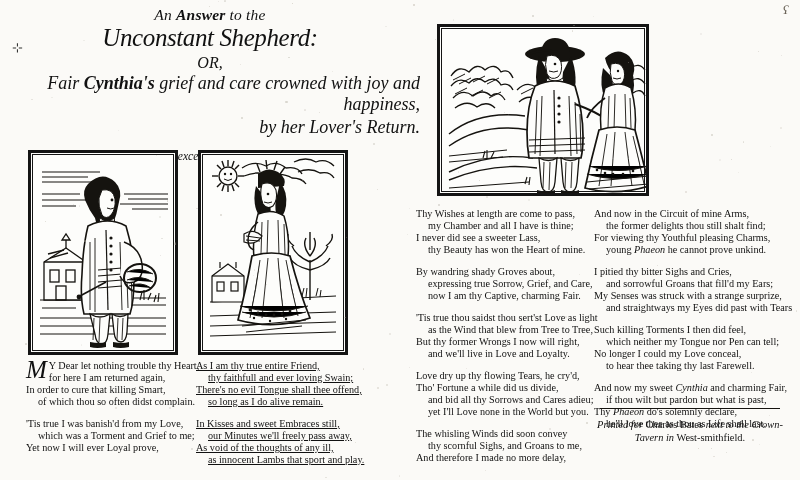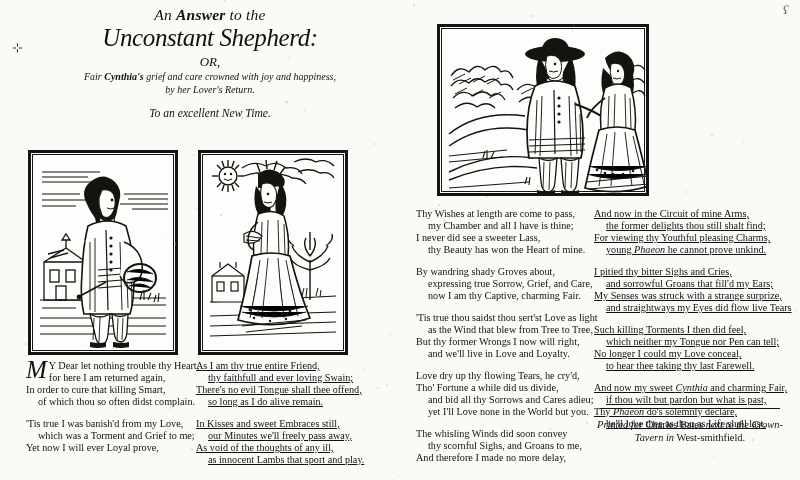--- a/index.html
+++ b/index.html
@@ -25,24 +25,25 @@
   .t-answer {
     font-style: italic; font-size: 15.5px; letter-spacing:.2px;
     margin-bottom: 1px;
   }
   .t-answer b { font-weight: 700; font-style: italic; }
   .t-main {
     font-style: italic; font-size: 25px; line-height: 1.02;
     letter-spacing: -0.4px; white-space: nowrap;
     margin: 0 0 1px 0;
   }
-  .t-or { font-style: italic; font-size: 13px; margin-top: 3px; }
+  .t-or { font-style: italic; font-size: 16px; margin-top: 3px; }
   .t-sub {
-    font-style: italic; font-size: 10px; line-height: 1.22;
+    font-style: italic; font-size: 18px; line-height: 1.22;
     margin-top: 1px;
+    text-align: right;
   }
   .t-sub b { font-weight: 700; font-style: italic; }
   .t-tune { font-style: italic; font-size: 11.6px; margin-top: 11px; }
   .dagger {
     position:absolute; left: 12px; top: 40px;
     font-size: 13px; color:#333;
   }
   .corner-mark {
     position:absolute; right: 12px; top: 2px;
     font-size: 13px; color:#6a6358; font-style: italic;
@@ -64,21 +65,21 @@
 
   #cut-man   { left: 28px;  top: 150px; width: 150px; height: 205px; }
   #cut-lady  { left: 198px; top: 150px; width: 150px; height: 205px; }
   #cut-pair  { left: 437px; top: 24px;  width: 212px; height: 172px; }
 
   
   .col { position: absolute; font-size: 10.2px; line-height: 12.0px; }
   #col1 { left: 26px;  top: 360px; width: 168px; }
   #col2 { left: 196px; top: 360px; width: 180px; text-decoration: underline; }
   #col3 { left: 416px; top: 208px; width: 178px; }
-  #col4 { left: 594px; top: 208px; width: 192px; text-decoration: underline; }
+  #col4 { left: 594px; top: 208px; width: 192px; }
 
   .stanza { margin-bottom: 10px; }
   .ln { white-space: nowrap; }
   .ln.ind { padding-left: 12px; }
   .ln i { font-style: italic; }
 
   
   .dropcap-stanza { position: relative; }
   .dropcap {
     float: left;
@@ -557,21 +558,21 @@
       <div class="stanza">
         <div class="ln">And now in the Circuit of mine Arms,</div>
         <div class="ln ind">the former delights thou still shalt find;</div>
         <div class="ln">For viewing thy Youthful pleasing Charms,</div>
         <div class="ln ind">young <i>Phaeon</i> he cannot prove unkind.</div>
       </div>
       <div class="stanza">
         <div class="ln">I pitied thy bitter Sighs and Cries,</div>
         <div class="ln ind">and sorrowful Groans that fill'd my Ears;</div>
         <div class="ln">My Senses was struck with a strange surprize,</div>
-        <div class="ln ind">and straightways my Eyes did flow live Tears</div>
+        <div class="ln ind">and straightways my Eyes did past with Tears</div>
       </div>
       <div class="stanza">
         <div class="ln">Such killing Torments I then did feel,</div>
         <div class="ln ind">which neither my Tongue nor Pen can tell;</div>
         <div class="ln">No longer I could my Love conceal,</div>
         <div class="ln ind">to hear thee taking thy last Farewell.</div>
       </div>
       <div class="stanza">
         <div class="ln">And now my sweet <i>Cynthia</i> and charming Fair,</div>
         <div class="ln ind">if thou wilt but pardon but what is past,</div>

